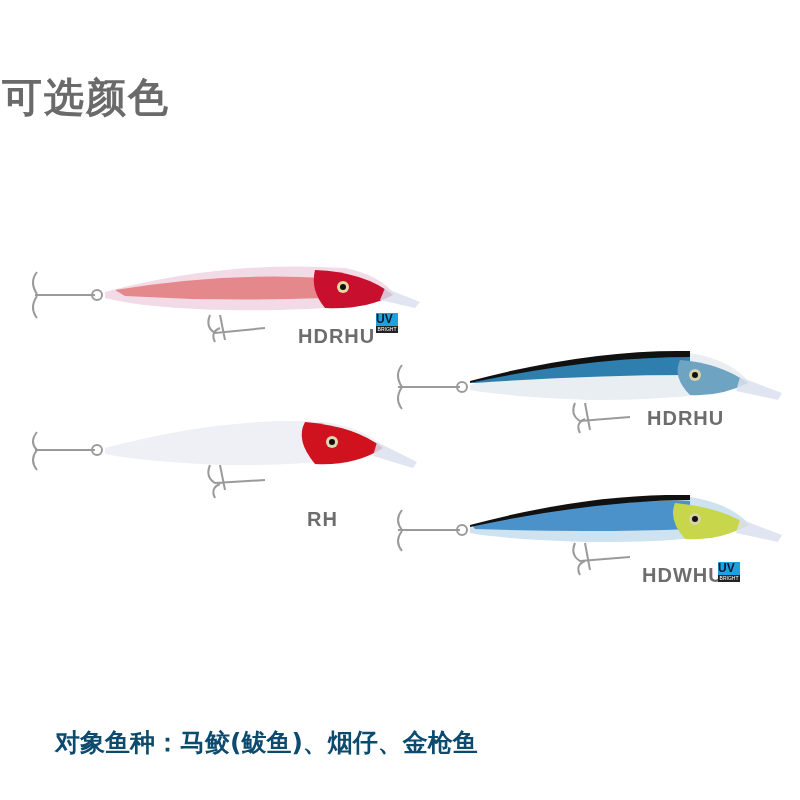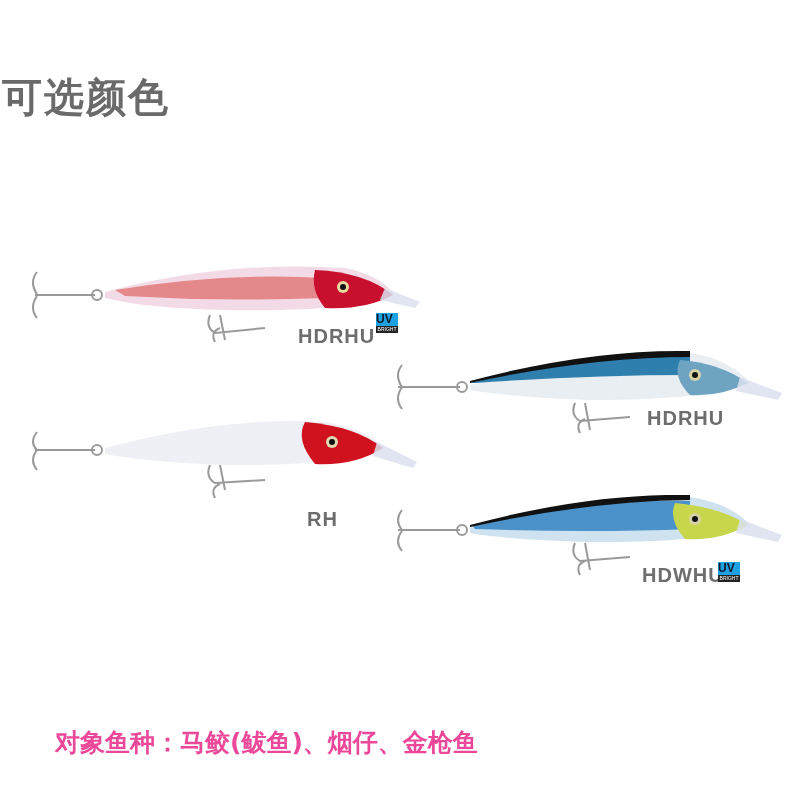--- a/index.html
+++ b/index.html
@@ -8,21 +8,21 @@
   .title { position:absolute; left:2px; width:800px; top:70px; 
            font-size:40px; font-weight:bold; color:#6a6a6a; letter-spacing:2px; }
   .lure { position:absolute; }
   .label { position:absolute; font-family:"Liberation Sans", sans-serif; font-weight:bold;
            font-size:20px; color:#6d6d6d; letter-spacing:1px; }
   .uv { position:absolute; width:22px; height:20px; }
   .uv .top { background:#1ea1e0; color:#0f172a; font-size:12px; font-weight:bold; line-height:13px;
              text-align:left; font-family:"Liberation Sans", sans-serif; height:13px; }
   .uv .bot { background:#222; color:#fff; font-size:5px; line-height:7px; text-align:center;
              font-family:"Liberation Sans", sans-serif; height:7px; }
-  .footer { position:absolute; left:55px; top:726px; font-size:25px; font-weight:bold; color:#ec4899; }
+  .footer { position:absolute; left:55px; top:726px; font-size:25px; font-weight:bold; color:#0c4a6e; }
 </style>
 </head>
 <body>
 
 <div class="title">可选颜色</div>
 
 <svg class="lure" style="left:25px;top:250px" width="400" height="100" viewBox="0 0 400 100">
   <g fill="none" stroke="#9a9a9a" stroke-width="2">
     <path d="M10,45 L70,45"></path>
       <path d="M12,22 q-8,10 0,22"></path>

